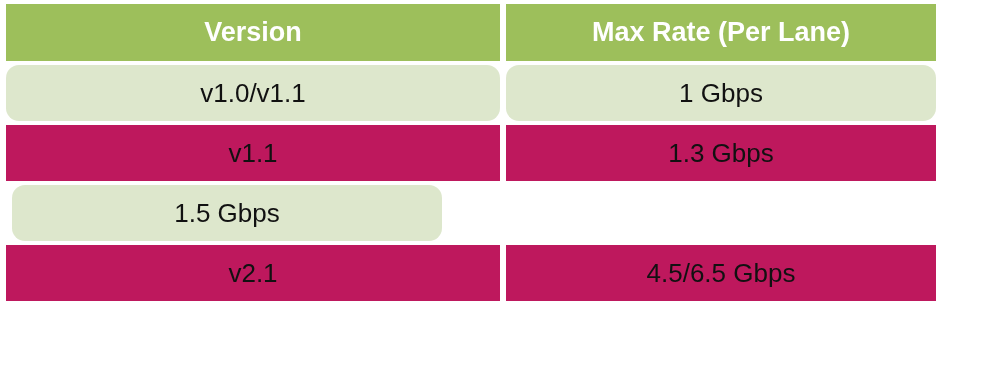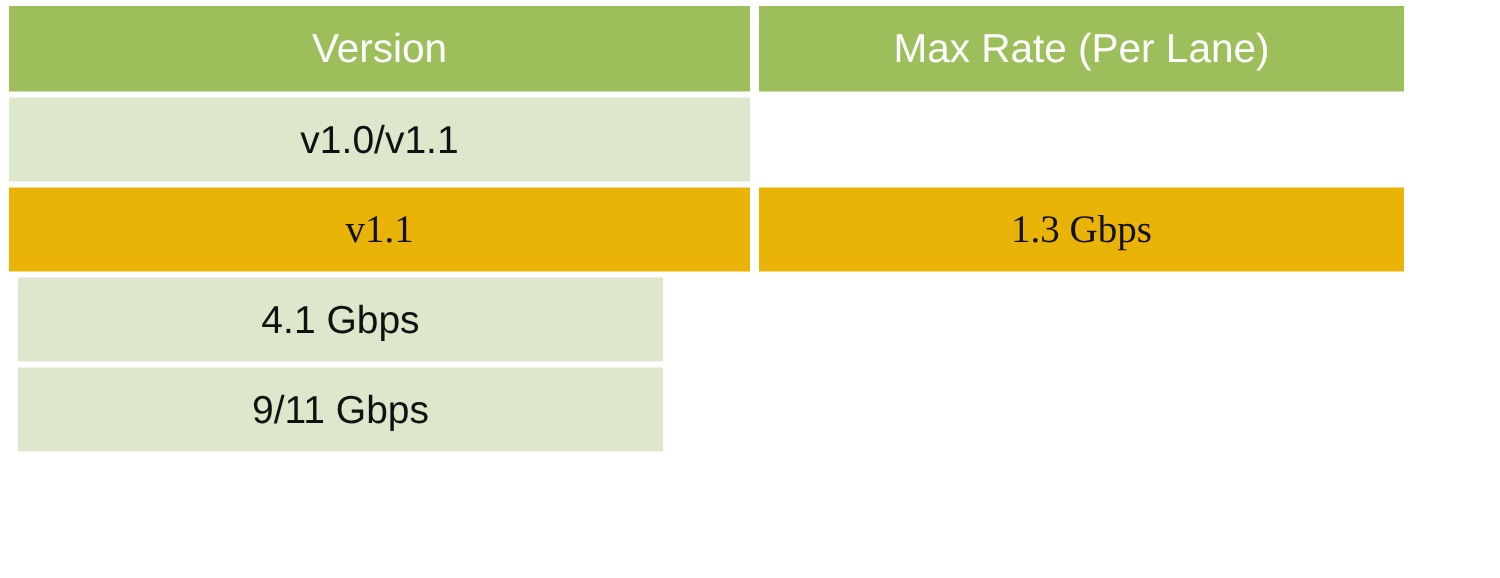--- a/index.html
+++ b/index.html
@@ -40,52 +40,56 @@
   }
 
   .col-version { width: 494px; }
   .col-rate    { width: 430px; margin-left: 6px; }
 
   
   .row-header .cell {
     height: 57px;
     background: #9dbf5b;
     color: #ffffff;
-    font-weight: normal;
+    font-weight: bold;
     font-size: 27px;
   }
 
   
   .row-body .cell {
     height: 56px;
   }
-  .row-body.tint .cell  { background: #dde7cc; }
-  .row-body.light .cell { background: #eab308; font-family: Liberation Serif, serif; }
+  .row-body.tint .cell  { background: #dde7cc; border-radius: 13px; }
+  .row-body.light .cell { background: #be185d; }
 </style>
 </head>
 <body>
 
 <div class="table-wrap">
 
   <div class="row row-header">
     <div class="cell col-version">Version</div>
     <div class="cell col-rate">Max Rate (Per Lane)</div>
   </div>
 
   <div class="row row-body tint">
     <div class="cell col-version">v1.0/v1.1</div>
+    <div class="cell col-rate">1 Gbps</div>
   </div>
 
   <div class="row row-body light">
     <div class="cell col-version">v1.1</div>
     <div class="cell col-rate">1.3 Gbps</div>
   </div>
 
   <div class="row row-body tint">
-    <div class="cell col-rate">4.1 Gbps</div>
+    <div class="cell col-rate">1.5 Gbps</div>
   </div>
 
+  <div class="row row-body light">
+    <div class="cell col-version">v2.1</div>
+    <div class="cell col-rate">4.5/6.5 Gbps</div>
+  </div>
 
   <div class="row row-body tint">
-    <div class="cell col-rate">9/11 Gbps</div>
   </div>
 
 </div>
 
 </body></html>

